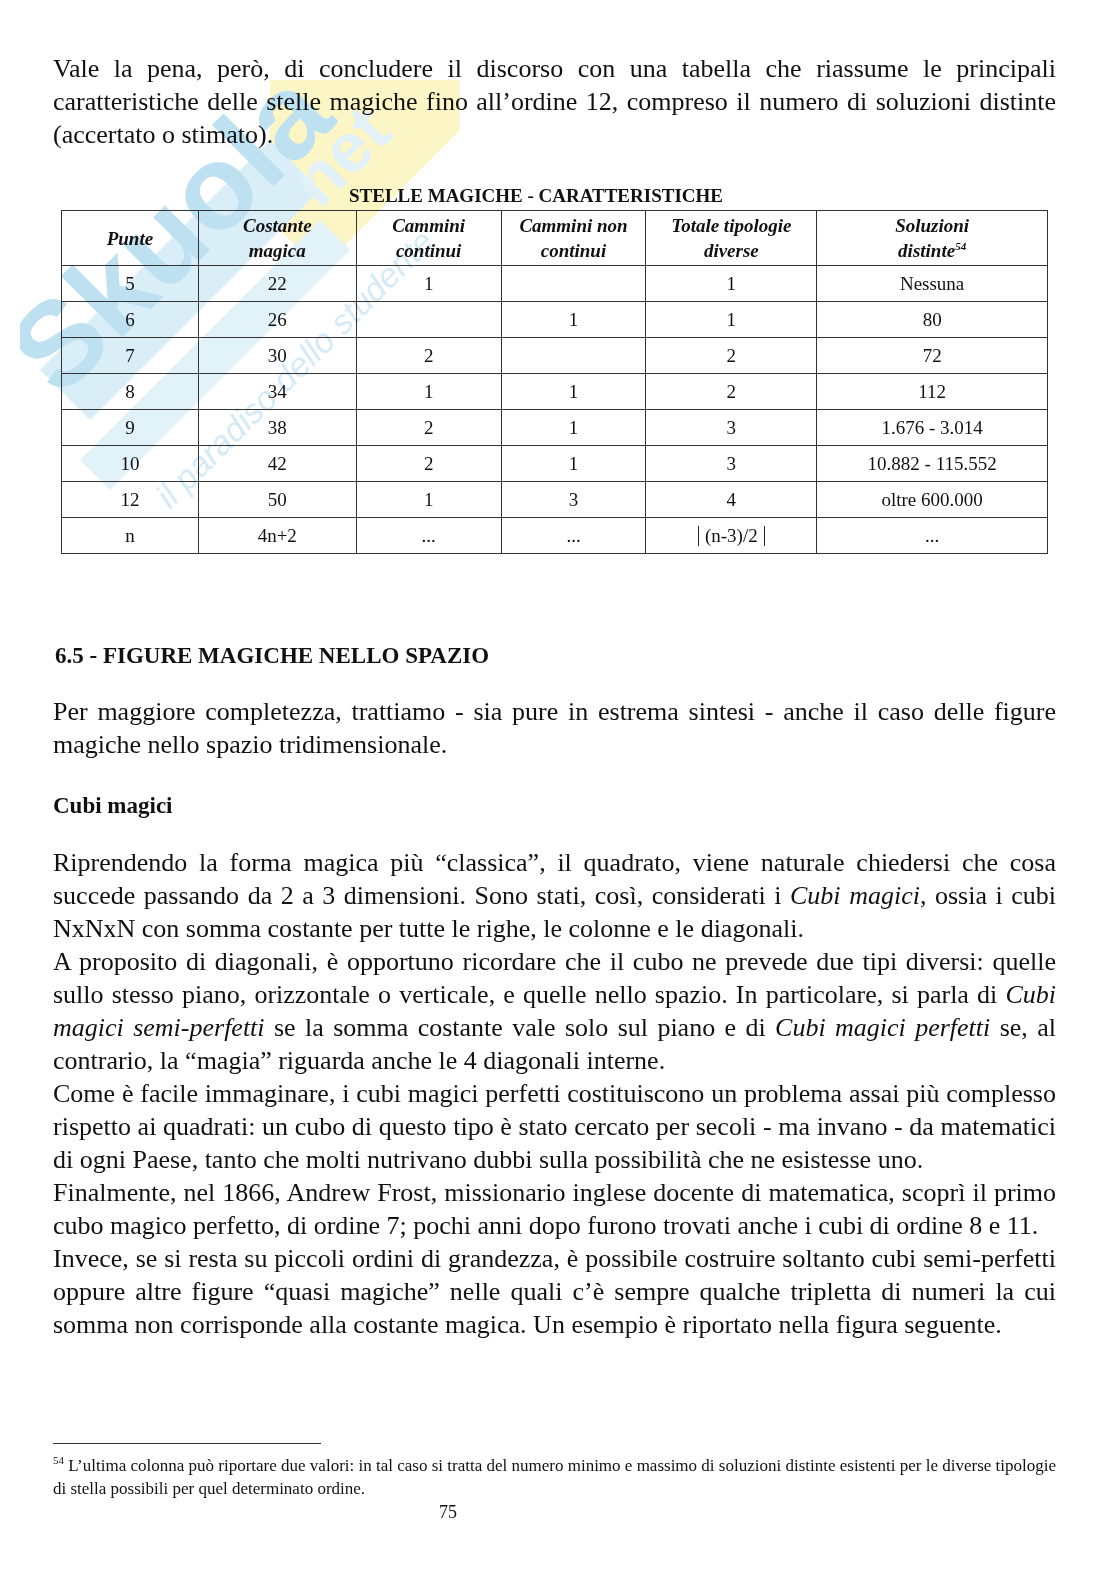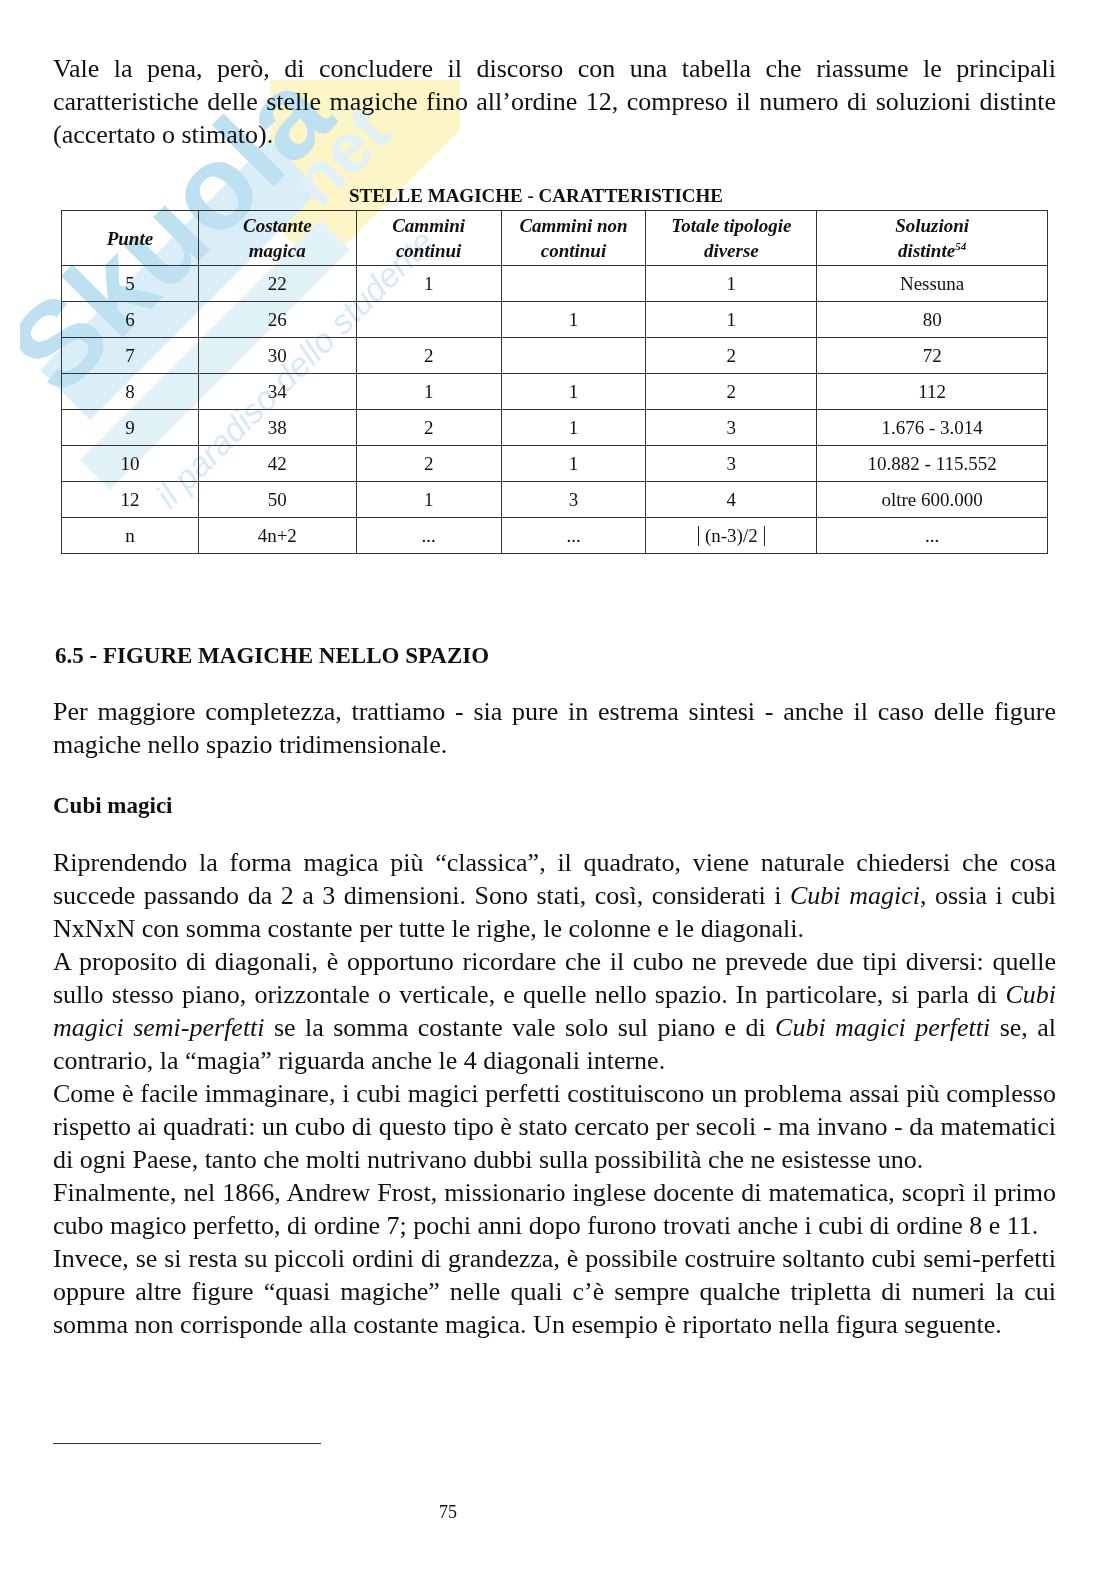--- a/index.html
+++ b/index.html
@@ -288,15 +288,16 @@
 
   <div class="content p-cubi">
     <p class="body"><span>Riprendendo la forma magica più “classica”, il quadrato, viene naturale chiedersi che cosa succede passando da 2 a 3 dimensioni. Sono stati, così, considerati i </span><em>Cubi magici</em><span>, ossia i cubi NxNxN con somma costante per tutte le righe, le colonne e le diagonali.</span></p>
     <p class="body"><span>A proposito di diagonali, è opportuno ricordare che il cubo ne prevede due tipi diversi: quelle sullo stesso piano, orizzontale o verticale, e quelle nello spazio. In particolare, si parla di </span><em>Cubi magici semi-perfetti</em><span> se la somma costante vale solo sul piano e di </span><em>Cubi magici perfetti</em><span> se, al contrario, la “magia” riguarda anche le 4 diagonali interne.</span></p>
     <p class="body">Come è facile immaginare, i cubi magici perfetti costituiscono un problema assai più complesso rispetto ai quadrati: un cubo di questo tipo è stato cercato per secoli - ma invano - da matematici di ogni Paese, tanto che molti nutrivano dubbi sulla possibilità che ne esistesse uno.</p>
     <p class="body">Finalmente, nel 1866, Andrew Frost, missionario inglese docente di matematica, scoprì il primo cubo magico perfetto, di ordine 7; pochi anni dopo furono trovati anche i cubi di ordine 8 e 11.</p>
     <p class="body">Invece, se si resta su piccoli ordini di grandezza, è possibile costruire soltanto cubi semi-perfetti oppure altre figure “quasi magiche” nelle quali c’è sempre qualche tripletta di numeri la cui somma non corrisponde alla costante magica. Un esempio è riportato nella figura seguente.</p>
   </div>
 
   <div class="footnote-rule"></div>
+  <p class="footnote"><sup>54</sup><span> L’ultima colonna può riportare due valori: in tal caso si tratta del numero minimo e massimo di soluzioni distinte esistenti per le diverse tipologie di stella possibili per quel determinato ordine.</span></p>
 
   <div class="page-number">75</div>
 </div>
 
 </body></html>

